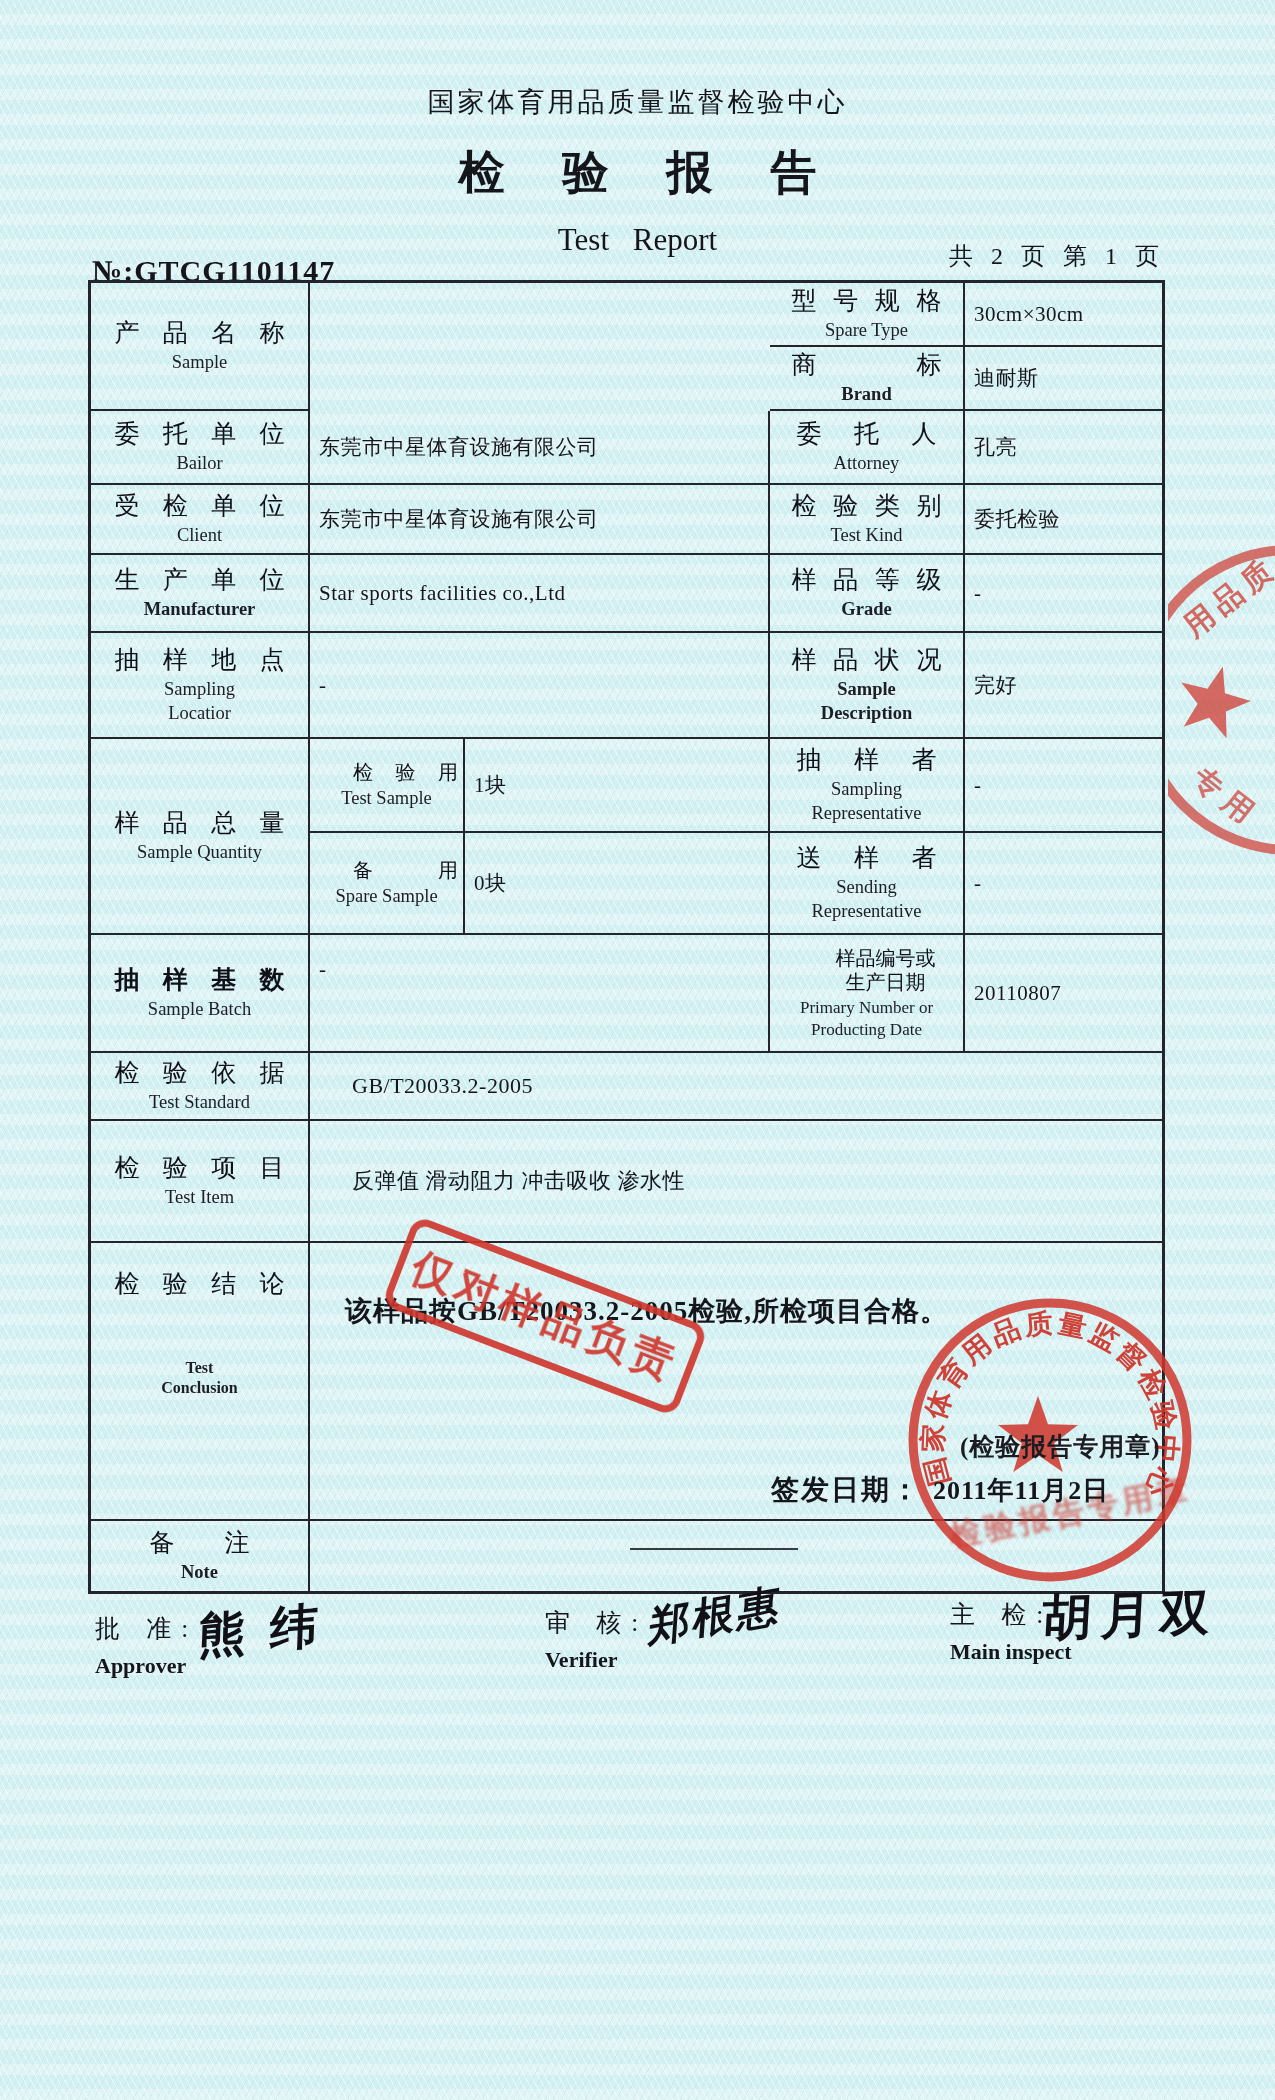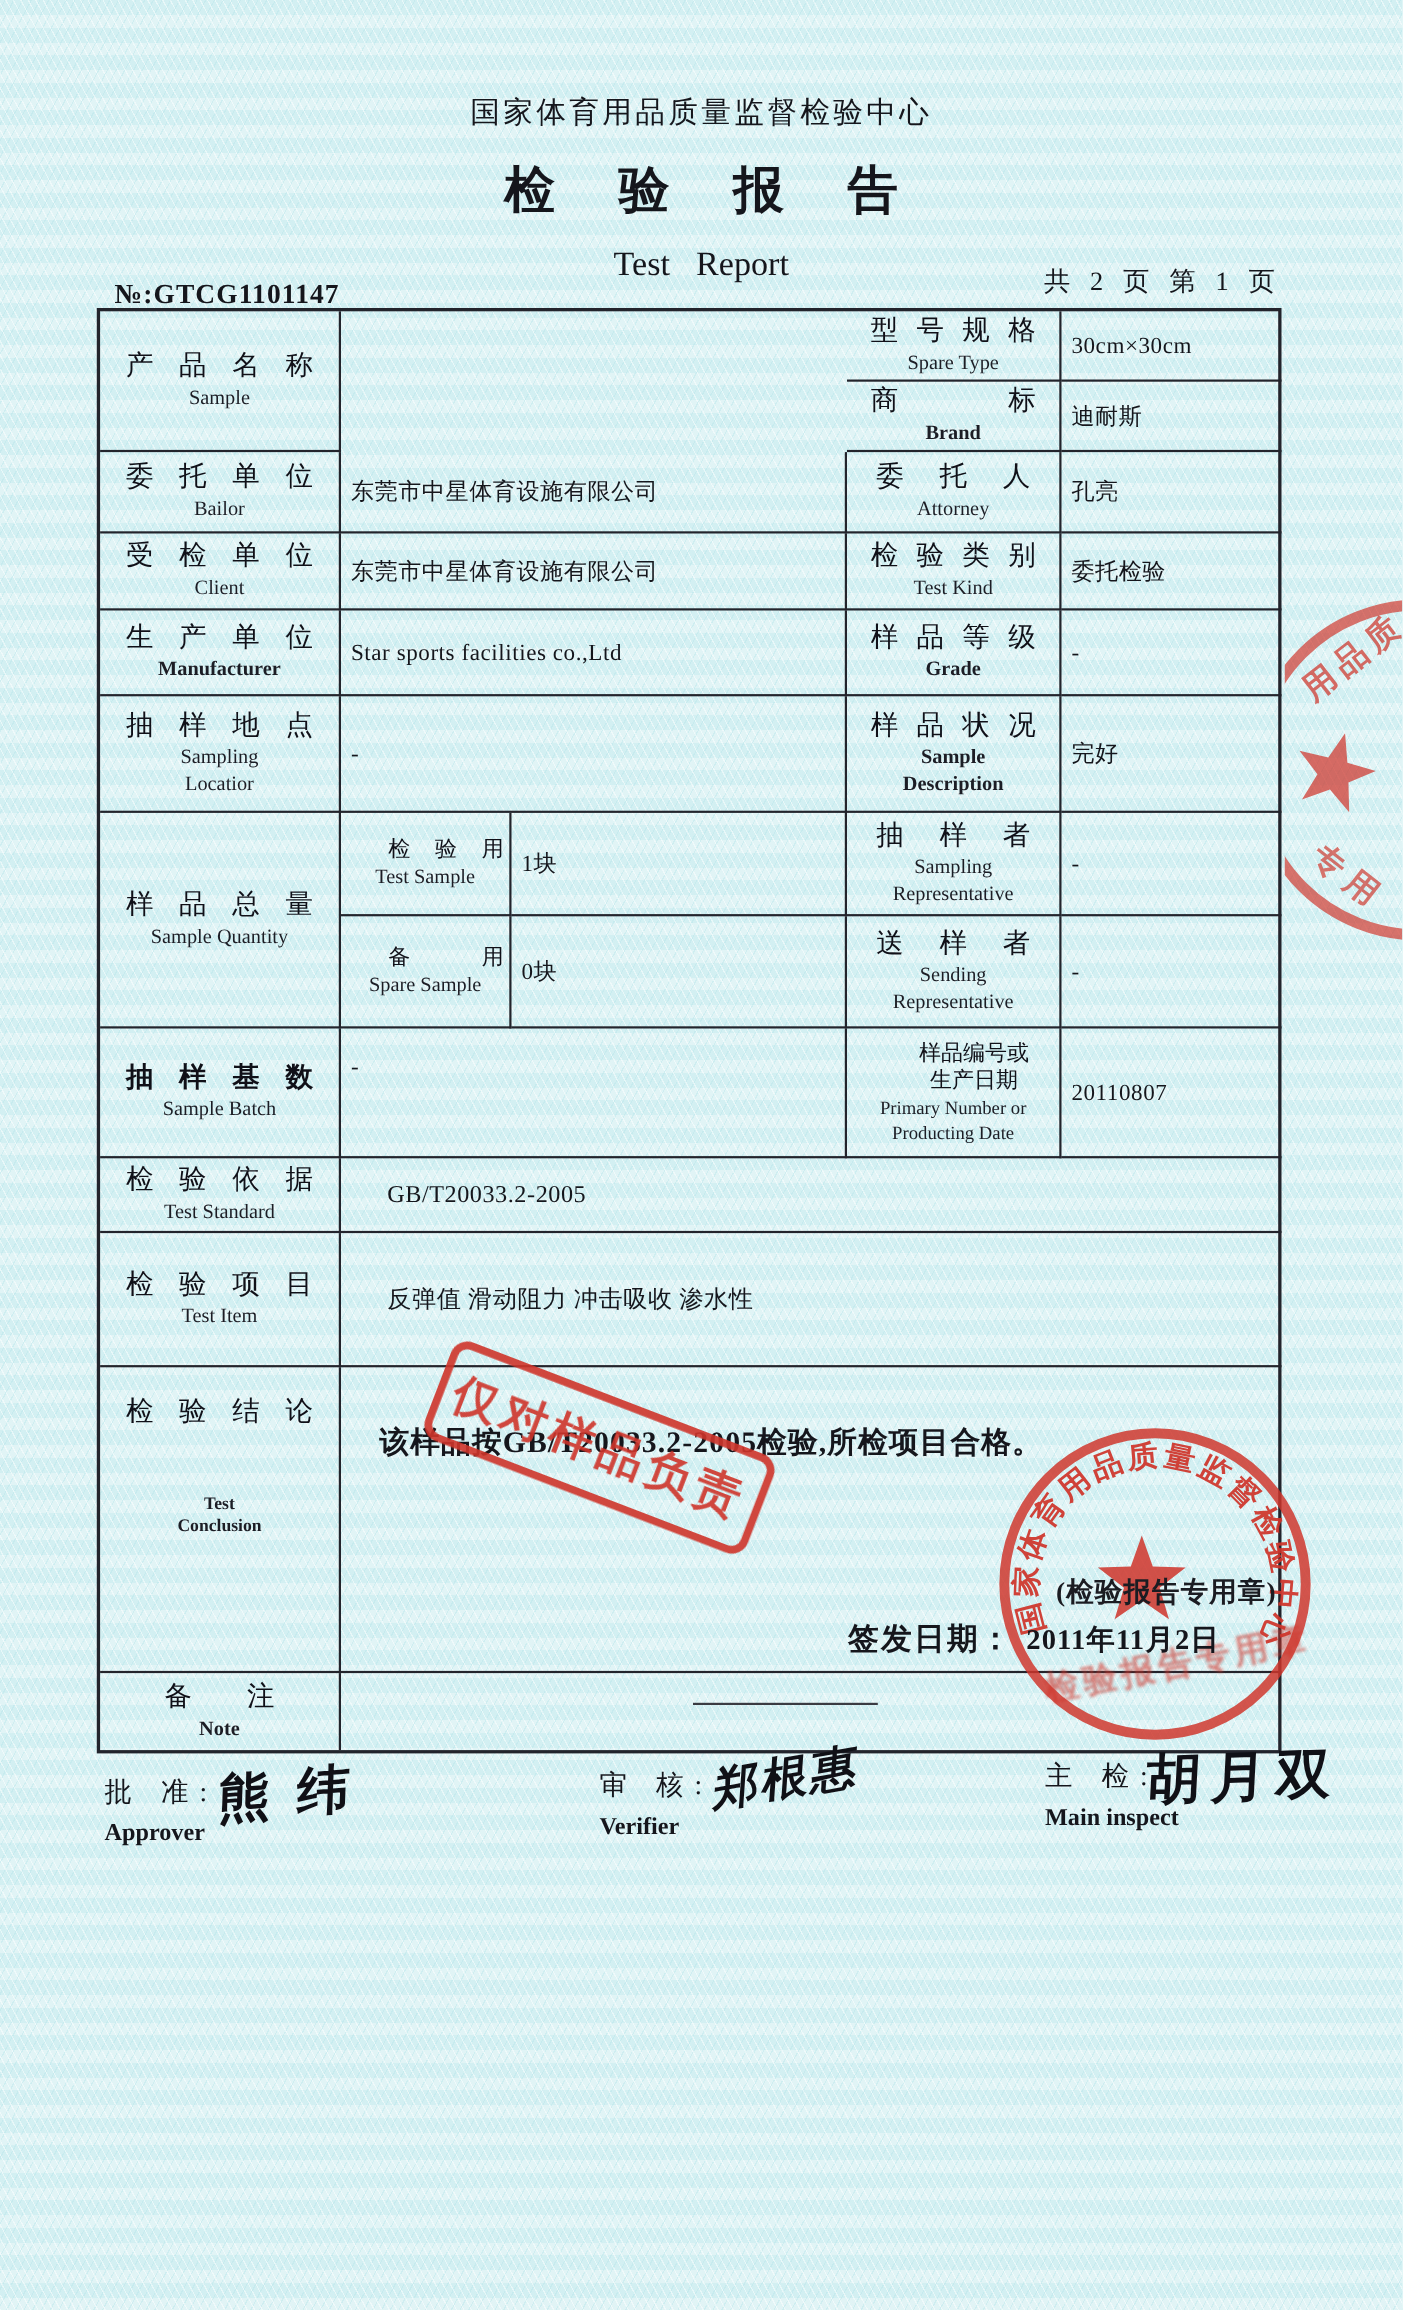--- a/index.html
+++ b/index.html
@@ -20,21 +20,21 @@
       repeating-linear-gradient(62deg, rgba(255,255,255,.50) 0 1px, rgba(255,255,255,0) 1px 6px),
       repeating-linear-gradient(-62deg, rgba(180,228,233,.40) 0 1px, rgba(255,255,255,0) 1px 7px),
       repeating-linear-gradient(0deg, rgba(255,255,255,.22) 0 11px, rgba(197,236,240,.28) 11px 25px);
   }
   
   .hdr{position:absolute;top:84px;left:0;width:100%;text-align:center;}
   .org{font-size:27px;letter-spacing:3px;}
   .title{margin-top:22px;font-size:46px;font-weight:bold;letter-spacing:58px;text-indent:58px;}
   .subtitle{margin-top:18px;font-size:31px;word-spacing:16px;}
   .meta{position:absolute;left:88px;right:110px;top:240px;}
-  .report-no{position:absolute;left:16px;top:14px;font-size:25px;font-weight:bold;letter-spacing:1px;}
+  .report-no{position:absolute;left:4px;top:14px;font-size:30px;font-weight:bold;letter-spacing:1px;}
   .page-info{position:absolute;right:0;top:0;font-size:24px;letter-spacing:6px;}
   
   .tbl{
     position:absolute;left:88px;top:280px;
     width:1077px;box-sizing:border-box;
     border:3px solid var(--line);
     display:grid;
     grid-template-columns:219px 155px 305px 195px 200px;
     grid-template-rows:64px 64px 74px 70px 78px 106px 94px 102px 118px 68px 122px 278px 70px;
     background:transparent;

